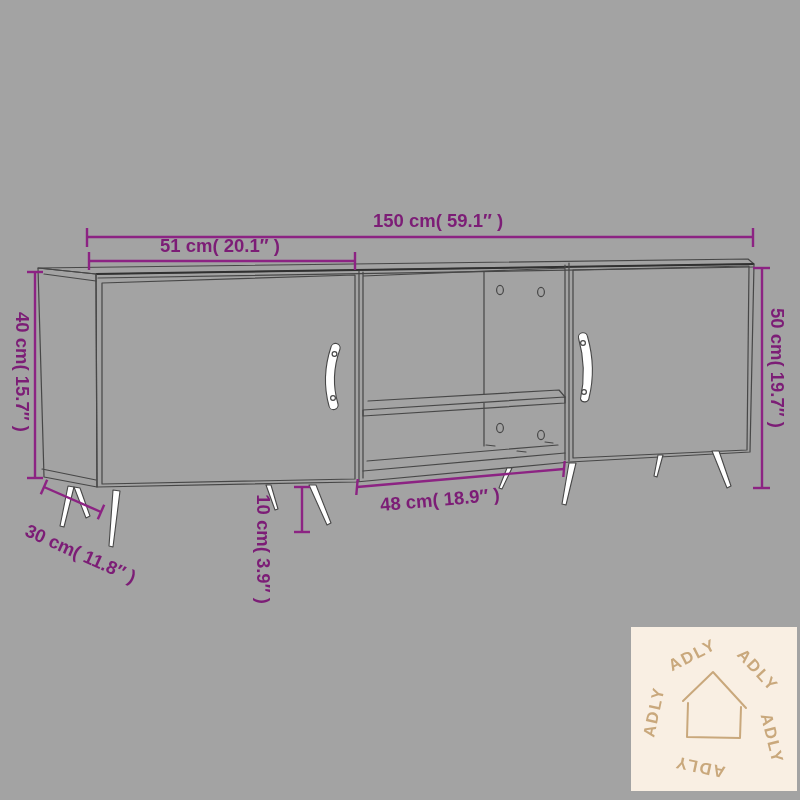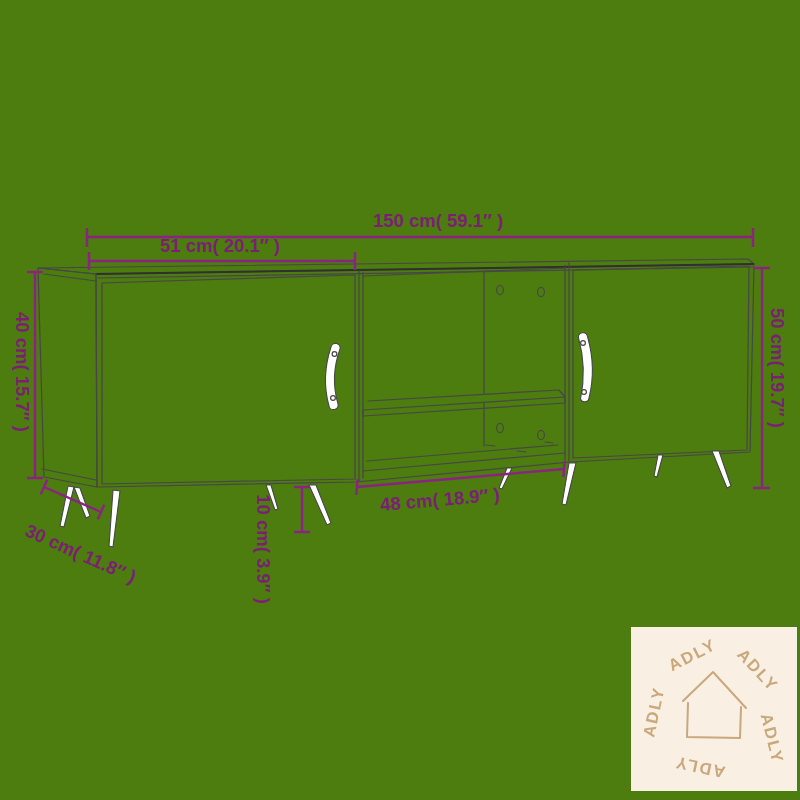--- a/index.html
+++ b/index.html
@@ -1,16 +1,16 @@
 <!DOCTYPE html>
 <html><head>
 <meta charset="utf-8">
 <style>
   html,body{margin:0;padding:0;background:#fff;}
-  .stage{position:relative;width:800px;height:800px;background:#4d7c0f;overflow:hidden;
+  .stage{position:relative;width:800px;height:800px;background:#a3a3a3;overflow:hidden;
          font-family:"Liberation Sans",sans-serif;}
   svg{position:absolute;left:0;top:0;}
   .sketch{stroke:#474747;stroke-width:1.2;fill:none;stroke-linejoin:round;stroke-linecap:round;}
   .sketch-thick{stroke:#303030;stroke-width:2;fill:none;stroke-linejoin:round;}
   .leg{stroke:#474747;stroke-width:1.1;fill:#ffffff;stroke-linejoin:round;}
   .dim{stroke:#8c2383;stroke-width:2.4;fill:none;stroke-linecap:butt;}
   .dim-label{font-family:"Liberation Sans",sans-serif;font-size:18.5px;font-weight:700;
              fill:#7c1d76;}
   .wm-bg{fill:#f9efe3;}
   .wm-line{stroke:#c9a87c;stroke-width:2;fill:none;stroke-linecap:round;stroke-linejoin:round;}

